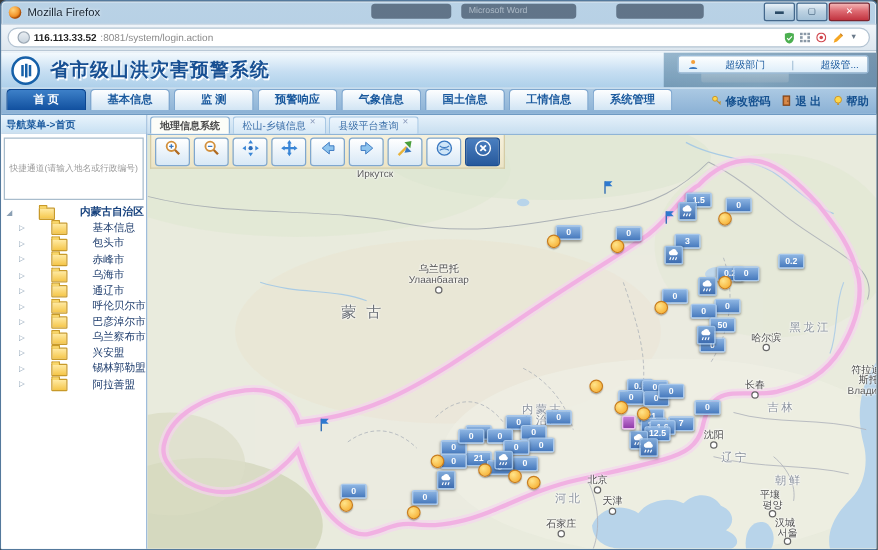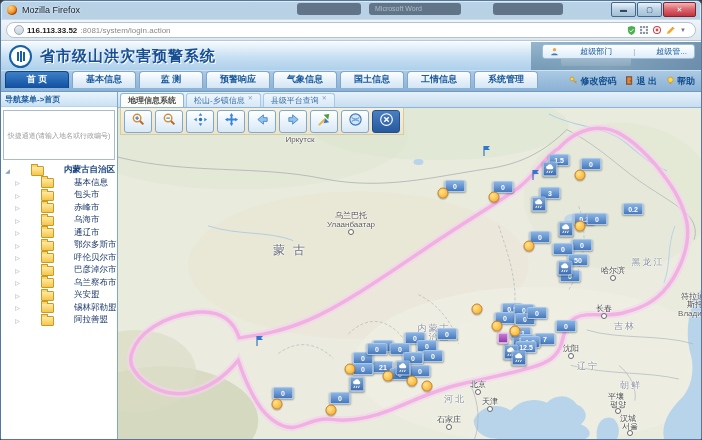--- a/index.html
+++ b/index.html
@@ -264,25 +264,20 @@
             </div>
             <div class="node child">
               <span class="arrow">▷</span>
               <span class="folder"></span>
               <span>乌海市</span>
             </div>
             <div class="node child">
               <span class="arrow">▷</span>
               <span class="folder"></span>
               <span>通辽市</span>
-            </div>
-            <div class="node child">
-              <span class="arrow">▷</span>
-              <span class="folder"></span>
-              <span>鄂尔多斯市</span>
             </div>
             <div class="node child">
               <span class="arrow">▷</span>
               <span class="folder"></span>
               <span>呼伦贝尔市</span>
             </div>
             <div class="node child">
               <span class="arrow">▷</span>
               <span class="folder"></span>
               <span>巴彦淖尔市</span>

